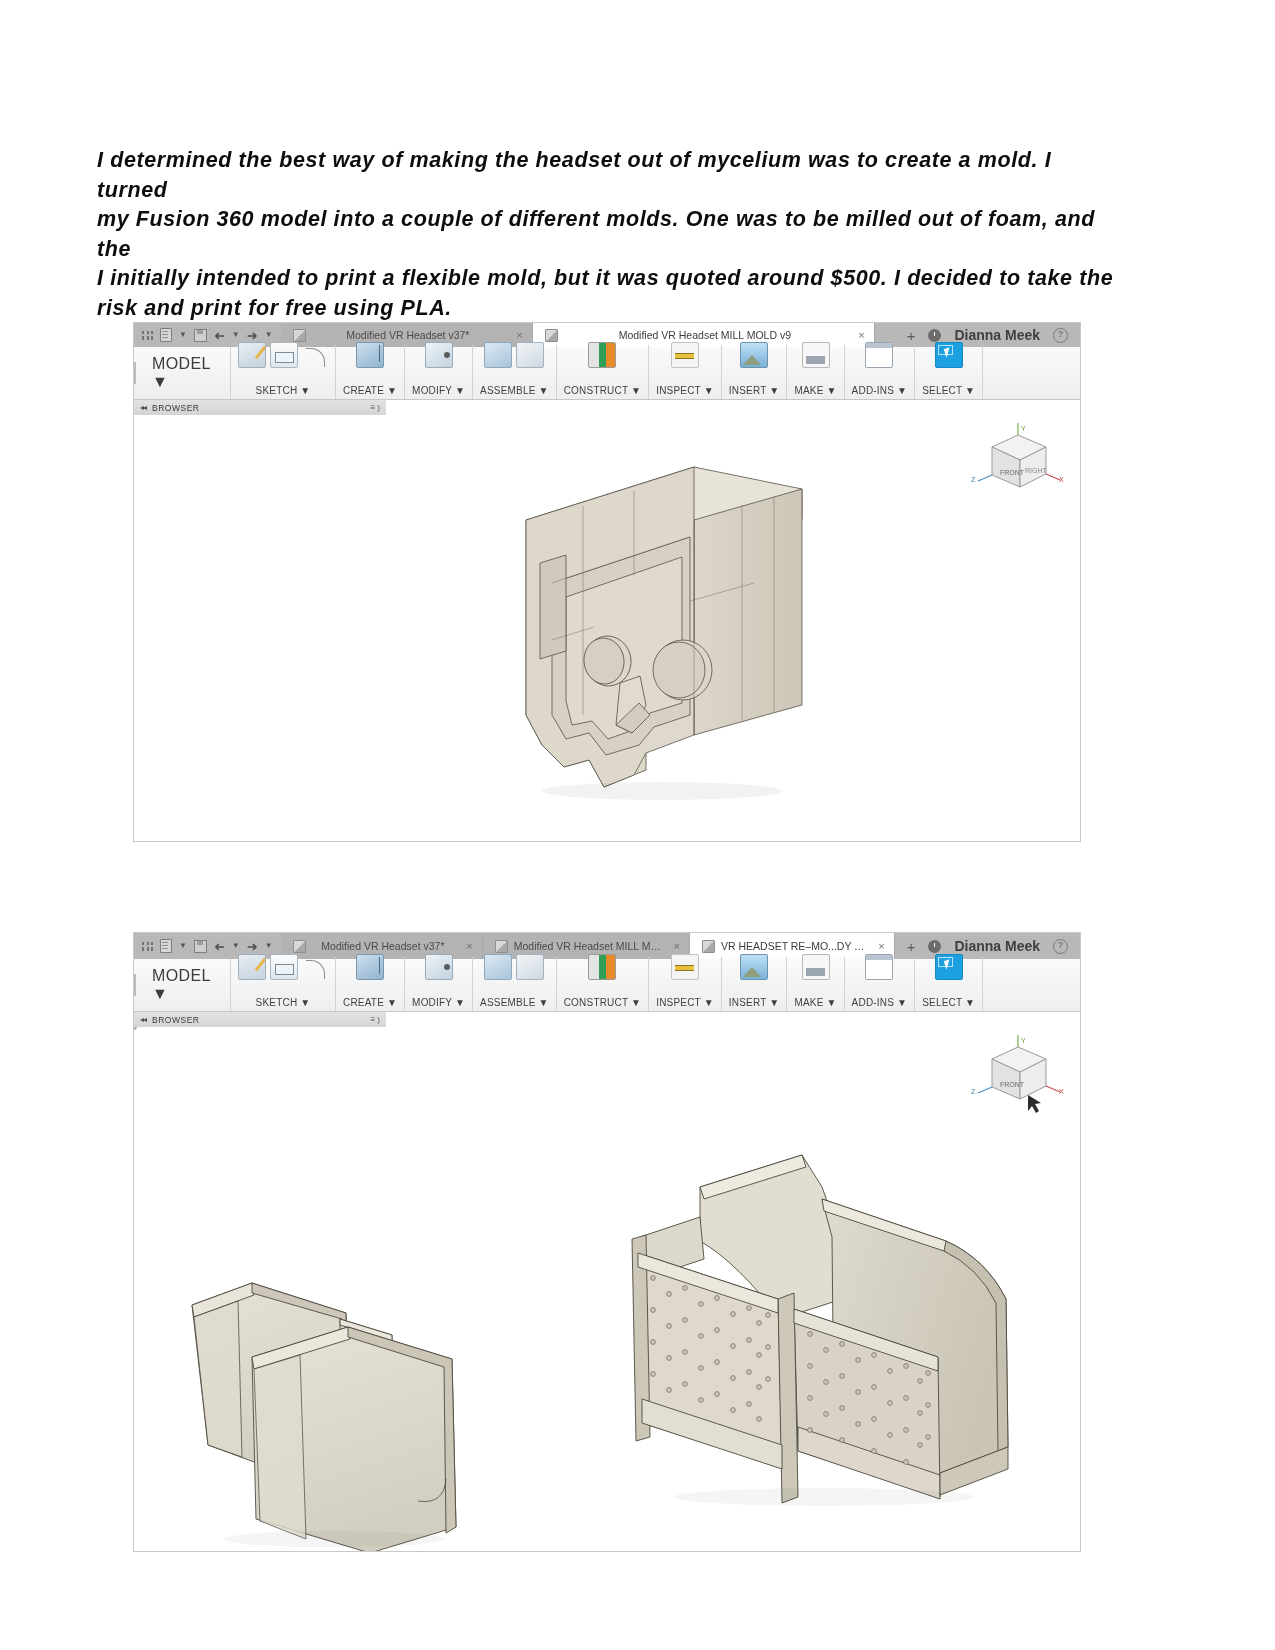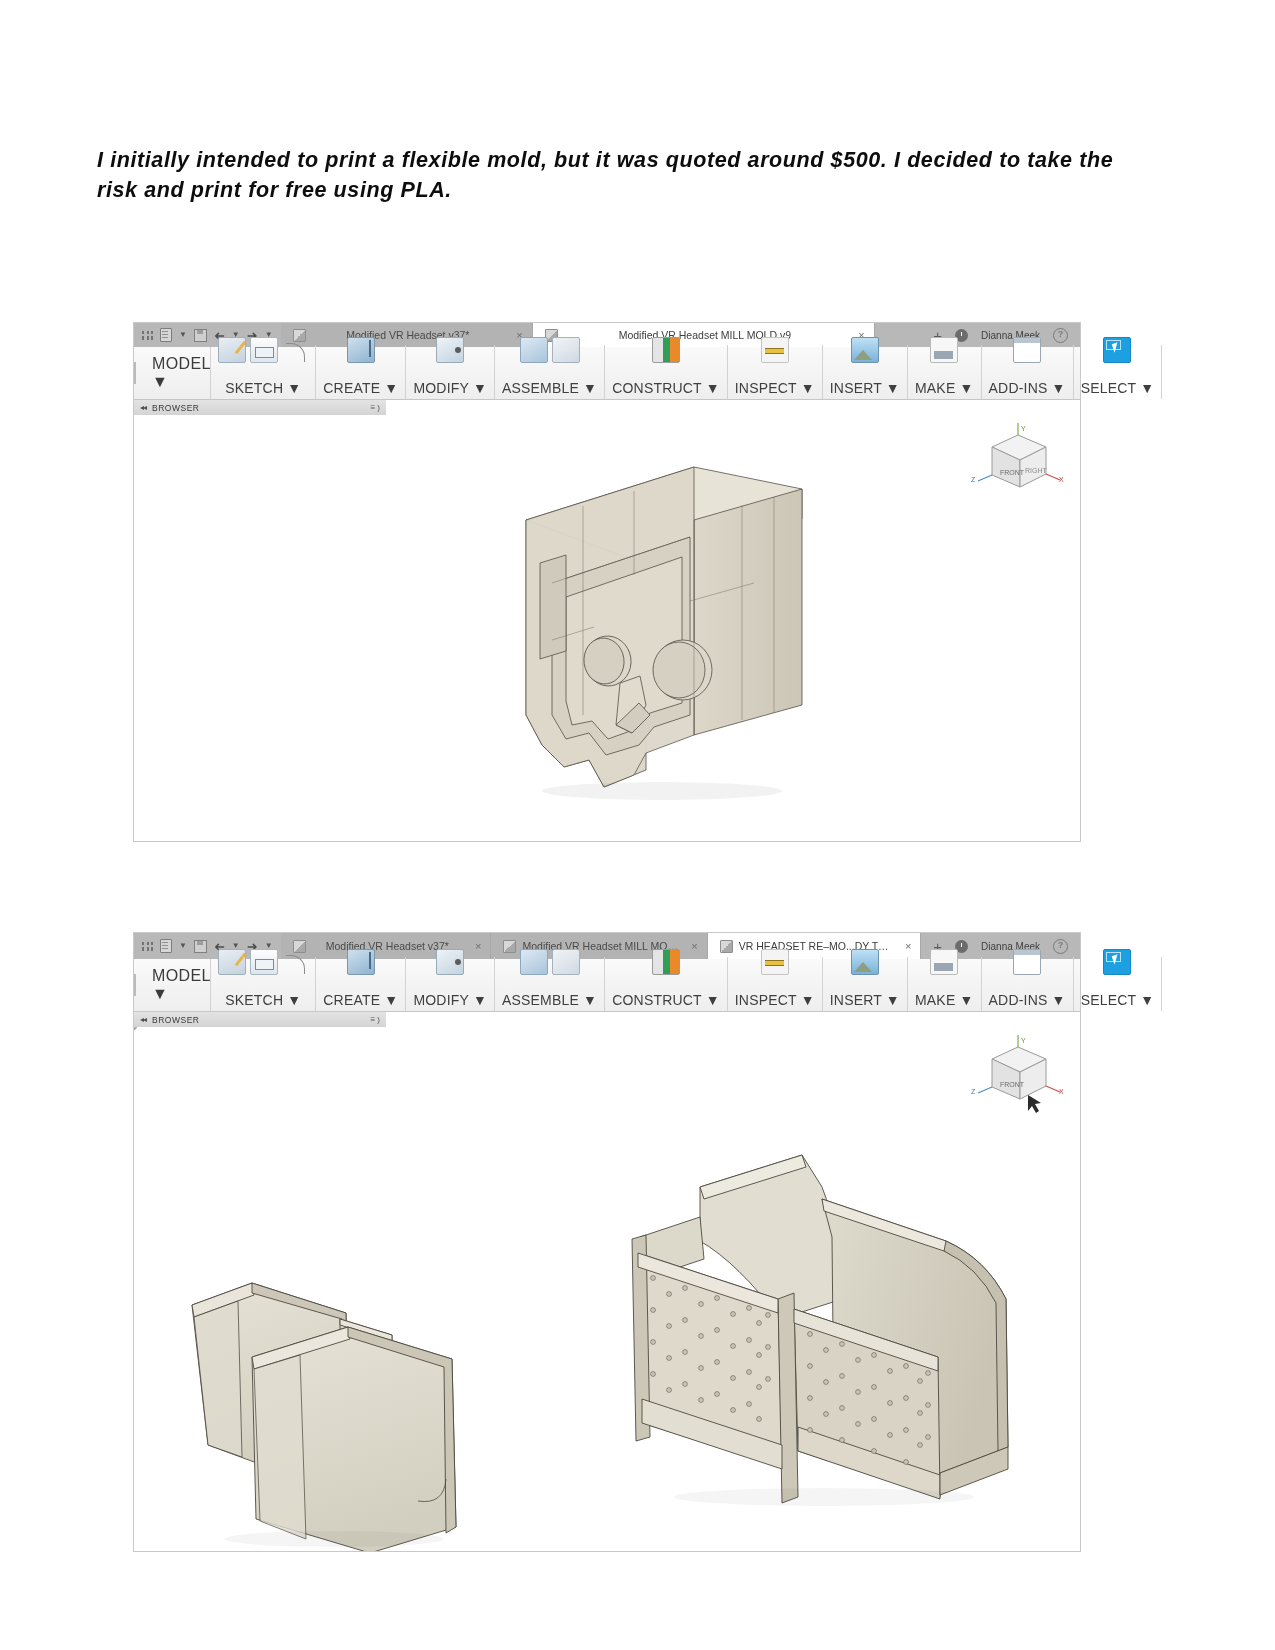--- a/index.html
+++ b/index.html
@@ -45,31 +45,31 @@
   .tab.active{background:#ffffff;color:#3c3c3c;}
   .tab .tname{flex:1 1 auto;text-align:center;overflow:hidden;text-overflow:ellipsis;}
   .tab .tclose{font-size:11px;color:#6f6f6f;padding-left:6px;}
   .tabicon{width:11px;height:11px;flex:0 0 auto;
       background:linear-gradient(135deg,#d8d8d8 50%,#a9a9a9 50%);
       border:1px solid #8e8e8e;border-radius:1px;}
   .tb-right{display:flex;align-items:center;gap:13px;padding:0 12px;flex:0 0 auto;}
   .plus{font-size:15px;color:#5d5d5d;line-height:1;}
   .clock{width:13px;height:13px;border-radius:50%;background:#6c6c6c;position:relative;}
   .clock:after{content:"";position:absolute;left:6px;top:3px;width:1px;height:4px;background:#fff;}
-  .uname{font-size:10px;color:#3f3f3f;font-weight:normal;}
+  .uname{font-size:14px;color:#3f3f3f;font-weight:bold;}
   .help{width:13px;height:13px;border-radius:50%;border:1.5px solid #7a7a7a;color:#7a7a7a;
         font-size:9px;text-align:center;line-height:11px;font-weight:bold;}
 
   
   .ribbon{height:52px;background:linear-gradient(#fafafa,#eeeeee);border-bottom:1px solid #c6c6c6;
           display:flex;align-items:flex-end;position:relative;}
   .rgroup{display:flex;flex-direction:column;align-items:center;justify-content:flex-end;
           height:100%;border-right:1px solid #d2d2d2;padding:0 7px 2px;position:relative;}
   .rgroup .icons{display:flex;align-items:flex-end;gap:4px;flex:1 1 auto;padding-top:3px;}
-  .rlabel{font-size:14px;color:#3f3f3f;letter-spacing:.2px;white-space:nowrap;padding-bottom:1px;margin-top:17px;}
+  .rlabel{font-size:10px;color:#3f3f3f;letter-spacing:.2px;white-space:nowrap;padding-bottom:1px;margin-top:17px;}
   .modelsel{display:flex;align-items:center;justify-content:center;height:100%;
             width:96px;border-right:1px solid #d2d2d2;font-size:16px;color:#3b3b3b;letter-spacing:.4px;}
   .modelsel:before{content:"";display:inline-block;width:0;height:22px;border-left:1px solid #bbb;
                    border-right:1px solid #bbb;margin-right:16px;}
 
   
   .bicon{width:26px;height:24px;border-radius:2px;position:relative;overflow:hidden;}
   .bi-sketch{background:linear-gradient(160deg,#e9eef3,#c4d2de);border:1px solid #9fb0bd;}
   .bi-sketch:after{content:"";position:absolute;right:3px;top:2px;width:3px;height:15px;background:#e8b54a;transform:rotate(38deg);}
   .bi-rect{background:linear-gradient(#fdfdfd,#dfe6ec);border:1px solid #a8b6c2;}
@@ -128,20 +128,22 @@
   .rootbadge{margin-left:auto;padding:0 4px;color:#2e8b3e;font-size:10px;}
 
   
   .canvas{position:absolute;left:0;right:0;bottom:0;background:#ffffff;overflow:hidden;}
   .viewcube{position:absolute;right:14px;top:8px;width:96px;height:78px;}
 </style>
 </head>
 <body>
 
 <div class="para">
+  <span>I determined the best way of making the headset out of mycelium was to create a mold. I turned</span>
+  <span>my Fusion 360 model into a couple of different molds. One was to be milled out of foam, and the</span>
   <span>I initially intended to print a flexible mold, but it was quoted around $500. I decided to take the</span>
   <span>risk and print for free using PLA.</span>
 </div>
 
 <div class="fusion w1">
 
   <div class="titlebar">
     <div class="tb-left">
       <span class="ic ic-grid"></span>
       <span class="ic ic-doc"></span>

